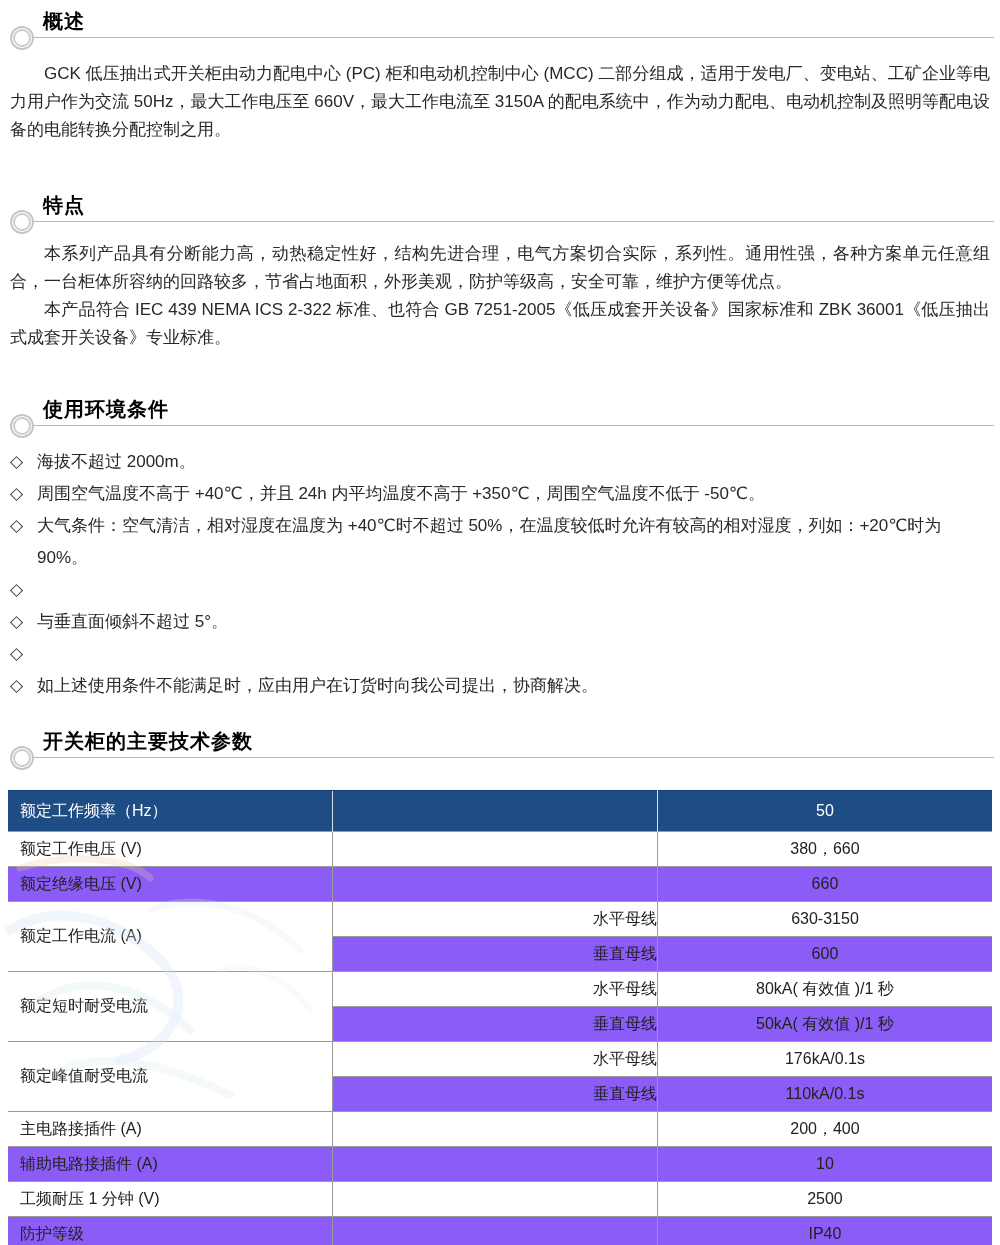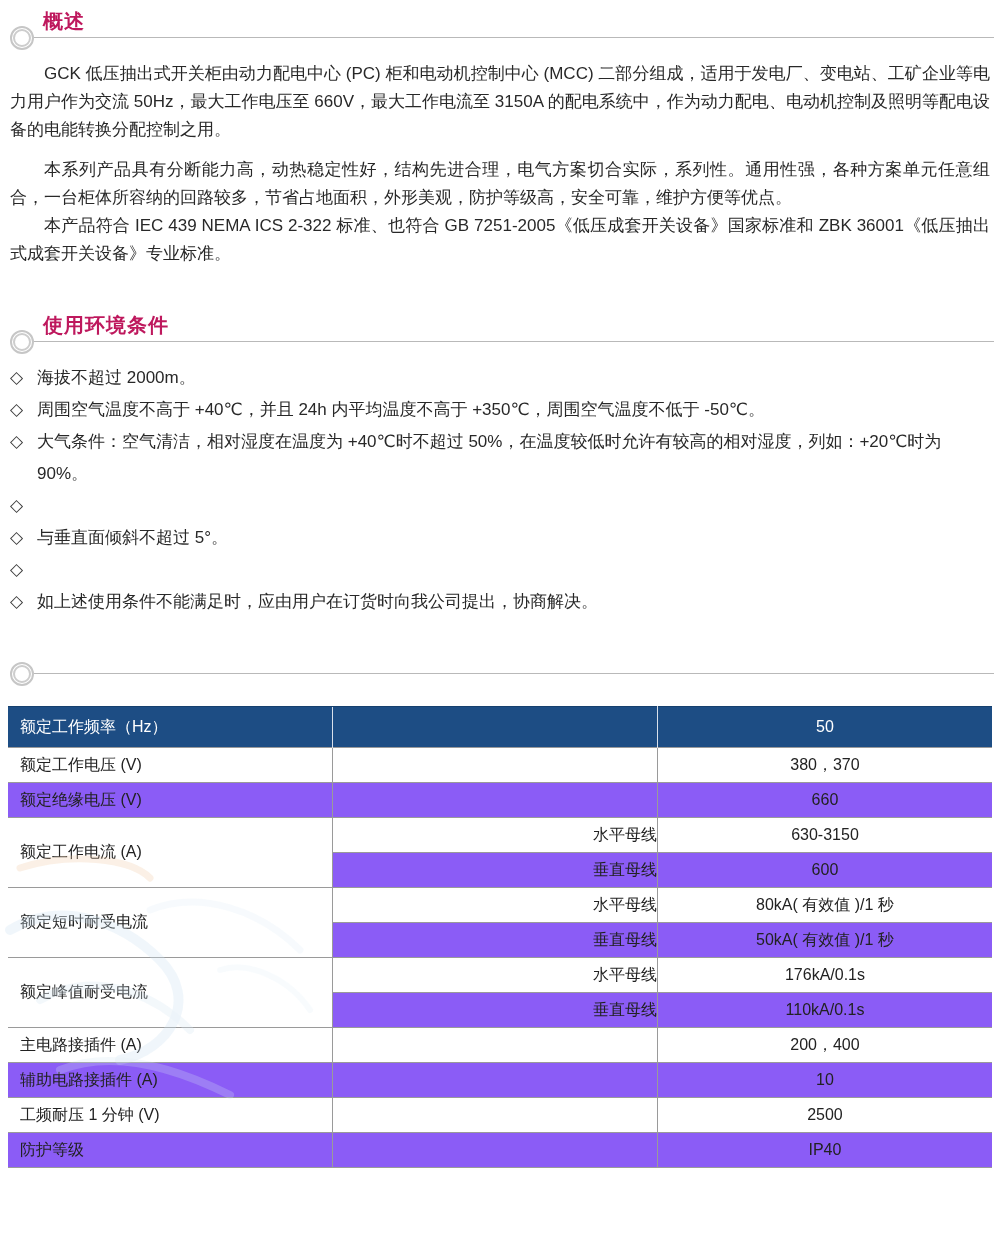--- a/index.html
+++ b/index.html
@@ -18,21 +18,21 @@
   .sec-head .rule{position:absolute;left:14px;right:-4px;bottom:6px;height:1px;background:#b9b9b9;z-index:1;}
   .sec-head .ring{
     position:absolute;left:0px;bottom:-6px;width:20px;height:20px;border-radius:50%;
     border:2px solid #c6c6c6;background:#fff;z-index:2;
   }
   .sec-head .ring::after{
     content:"";position:absolute;inset:1px;border-radius:50%;border:2px solid #cdcdcd;
   }
   .sec-head .sec-title{
     position:absolute;left:33px;bottom:9px;margin:0;
-    font-size:20px;font-weight:700;color:#be185d;letter-spacing:1px;z-index:2;
+    font-size:20px;font-weight:700;color:#000000;letter-spacing:1px;z-index:2;
   }
   .m1{margin-top:10px;}
   .m2{margin-top:50px;}
   .m3{margin-top:46px;}
   .m4{margin-top:28px;}
 
   
   .para{
     margin:16px 0 0 0;font-size:17px;line-height:28px;text-align:justify;
     text-indent:2em;color:#282828;
@@ -72,20 +72,25 @@
 
 <div class="page">
 
   <div class="sec-head m1">
     <span class="rule"></span>
     <span class="ring"></span>
     <h2 class="sec-title">概述</h2>
   </div>
   <p class="para">GCK 低压抽出式开关柜由动力配电中心 (PC) 柜和电动机控制中心 (MCC) 二部分组成，适用于发电厂、变电站、工矿企业等电力用户作为交流 50Hz，最大工作电压至 660V，最大工作电流至 3150A 的配电系统中，作为动力配电、电动机控制及照明等配电设备的电能转换分配控制之用。</p>
 
+  <div class="sec-head m2">
+    <span class="rule"></span>
+    <span class="ring"></span>
+    <h2 class="sec-title">特点</h2>
+  </div>
   <div class="features-block">
     <p class="para cont">本系列产品具有分断能力高，动热稳定性好，结构先进合理，电气方案切合实际，系列性。通用性强，各种方案单元任意组合，一台柜体所容纳的回路较多，节省占地面积，外形美观，防护等级高，安全可靠，维护方便等优点。</p>
     <p class="para cont">本产品符合 IEC 439 NEMA ICS 2-322 标准、也符合 GB 7251-2005《低压成套开关设备》国家标准和 ZBK 36001《低压抽出式成套开关设备》专业标准。</p>
   </div>
 
   <div class="sec-head m3">
     <span class="rule"></span>
     <span class="ring"></span>
     <h2 class="sec-title">使用环境条件</h2>
   </div>
@@ -114,38 +119,39 @@
     </div>
     <div class="env-item">
       <span class="dia">◇</span>
       <span>如上述使用条件不能满足时，应由用户在订货时向我公司提出，协商解决。</span>
     </div>
   </div>
 
   <div class="sec-head m4">
     <span class="rule"></span>
     <span class="ring"></span>
+    <h2 class="sec-title">开关柜的主要技术参数</h2>
   </div>
 
   <table class="params">
     <colgroup>
         <col class="w1">
         <col class="w2">
         <col class="w3">
       </colgroup>
     <tbody>
       <tr class="hdr">
         <td class="c1">额定工作频率（Hz）</td>
         <td class="c2"></td>
         <td class="c3">50</td>
       </tr>
       <tr class="rw">
         <td class="c1">额定工作电压 (V)</td>
         <td class="c2"></td>
-        <td class="c3">380，370</td>
+        <td class="c3">380，660</td>
       </tr>
       <tr class="rg">
         <td class="c1">额定绝缘电压 (V)</td>
         <td class="c2"></td>
         <td class="c3">660</td>
       </tr>
       <tr class="rw">
         <td class="c1 span2" rowspan="2">额定工作电流 (A)</td>
         <td class="c2">水平母线</td>
         <td class="c3">630-3150</td>

